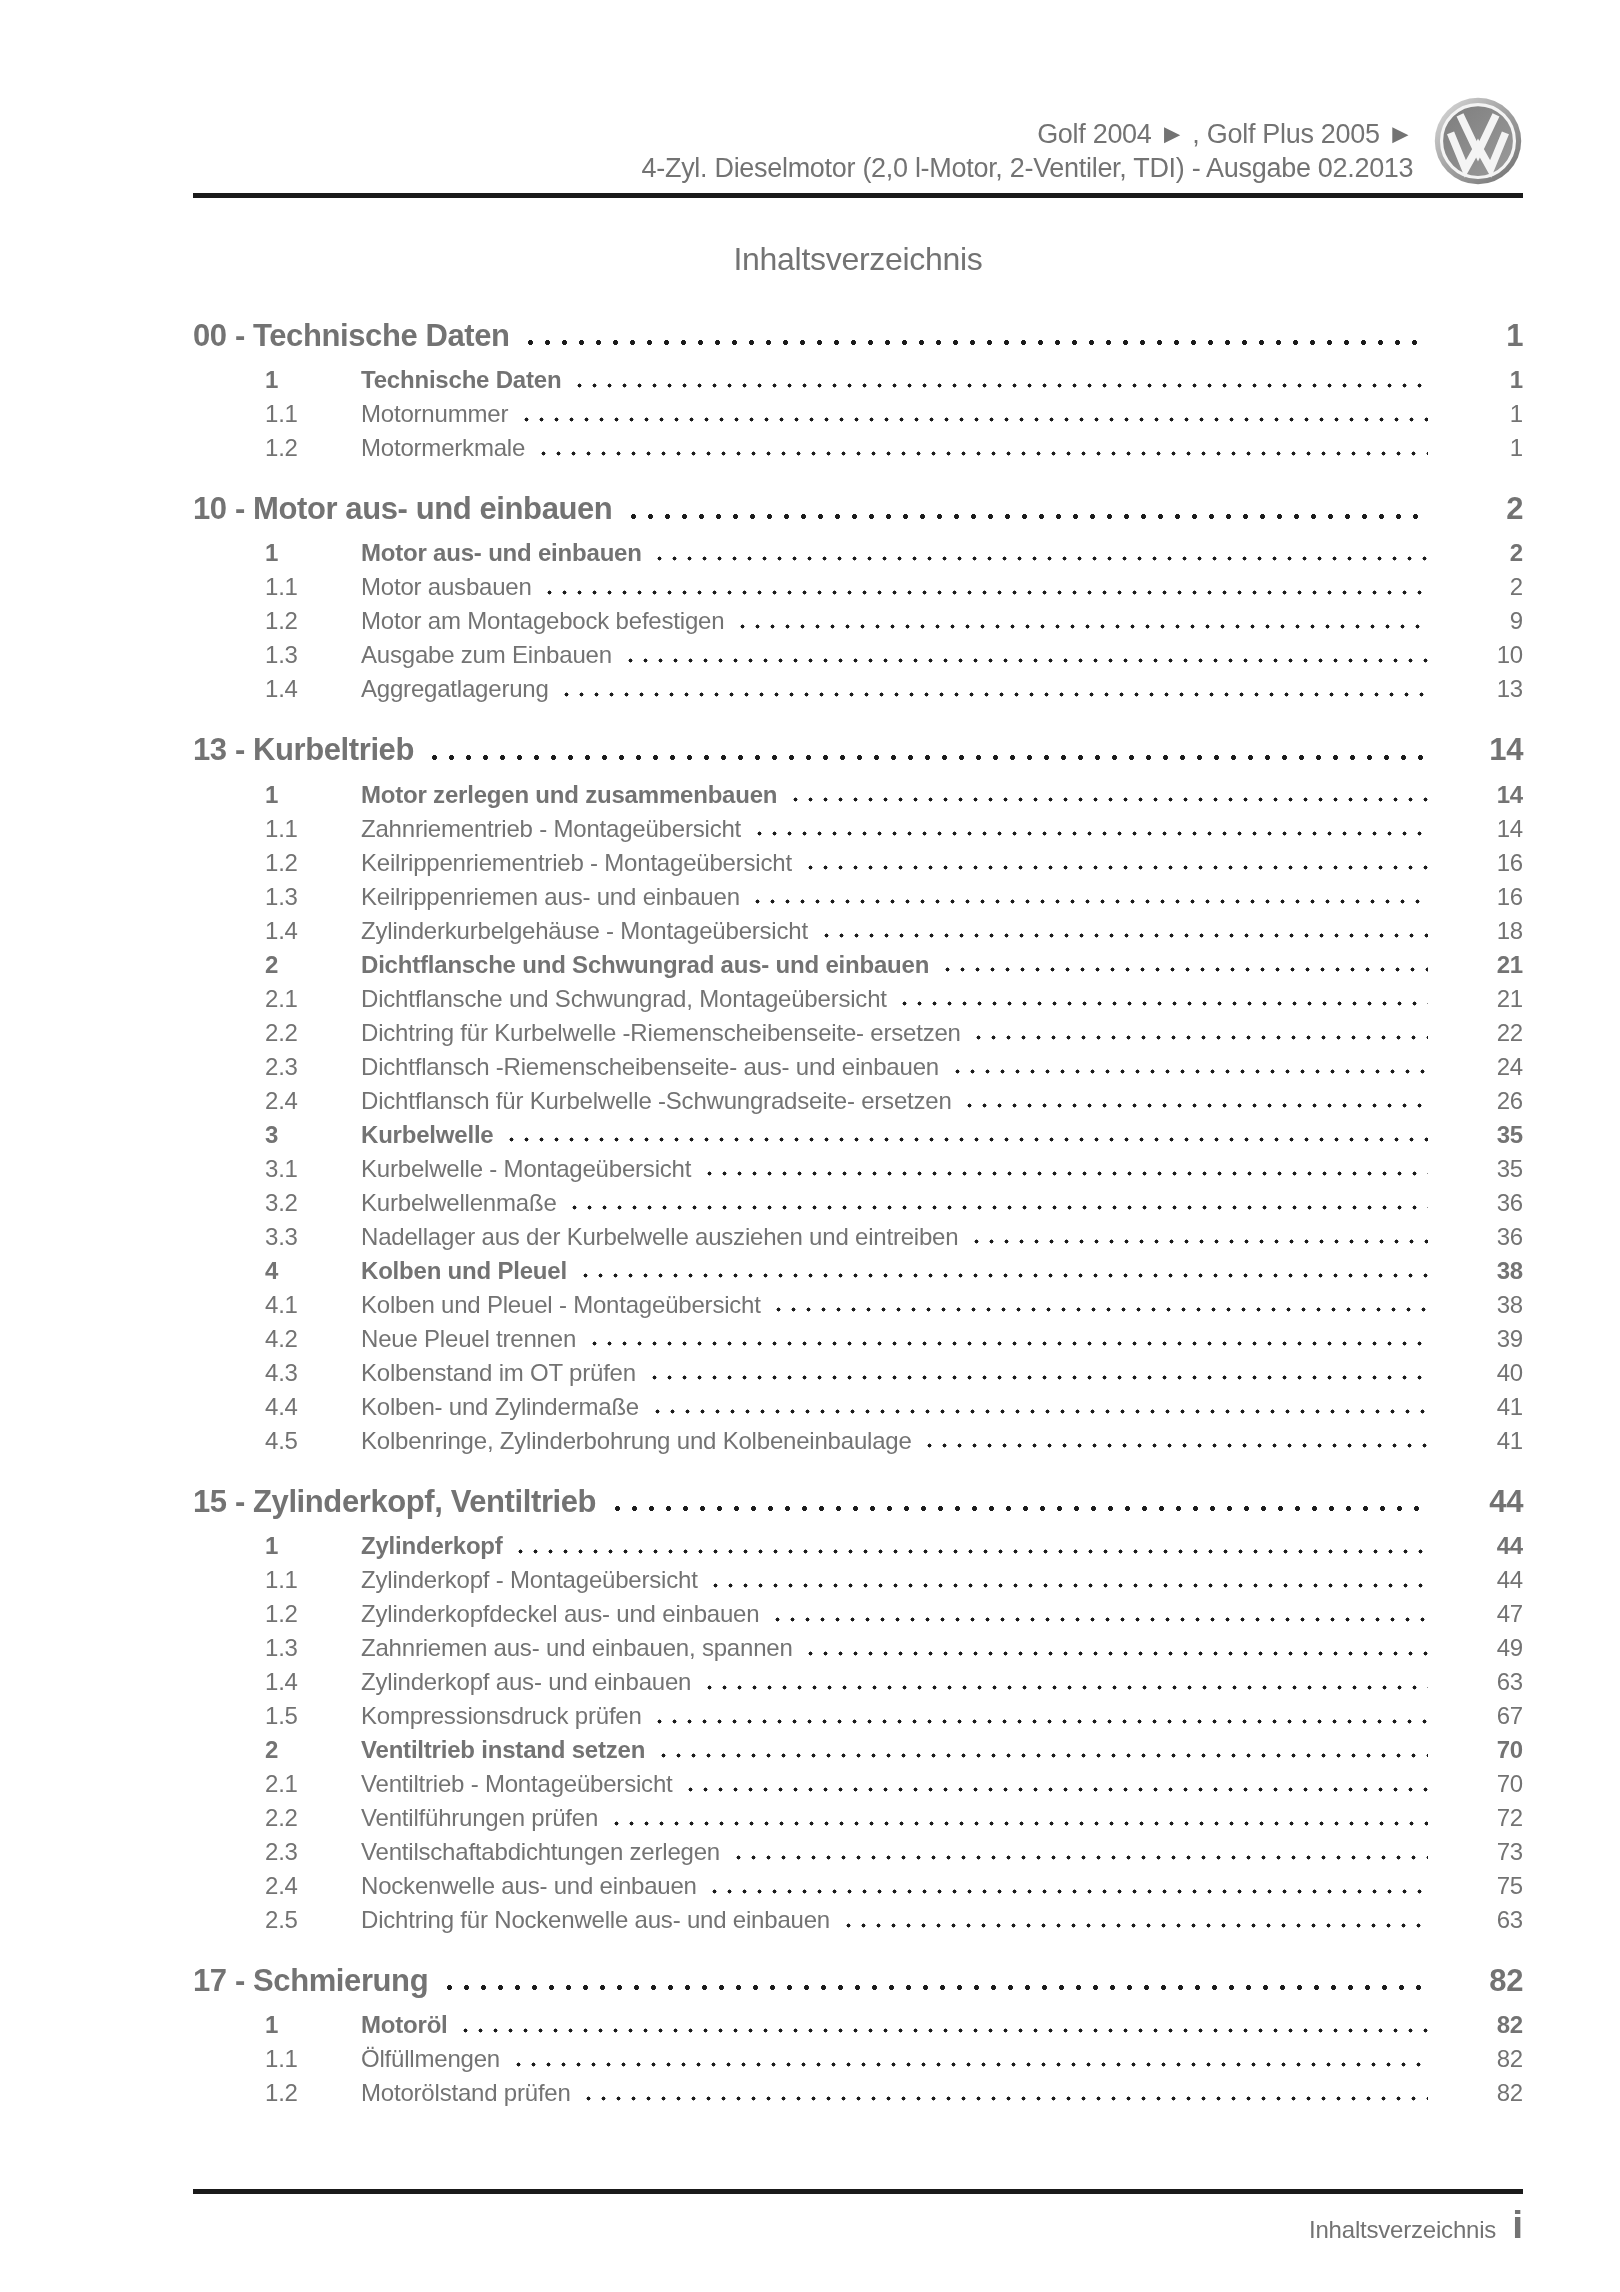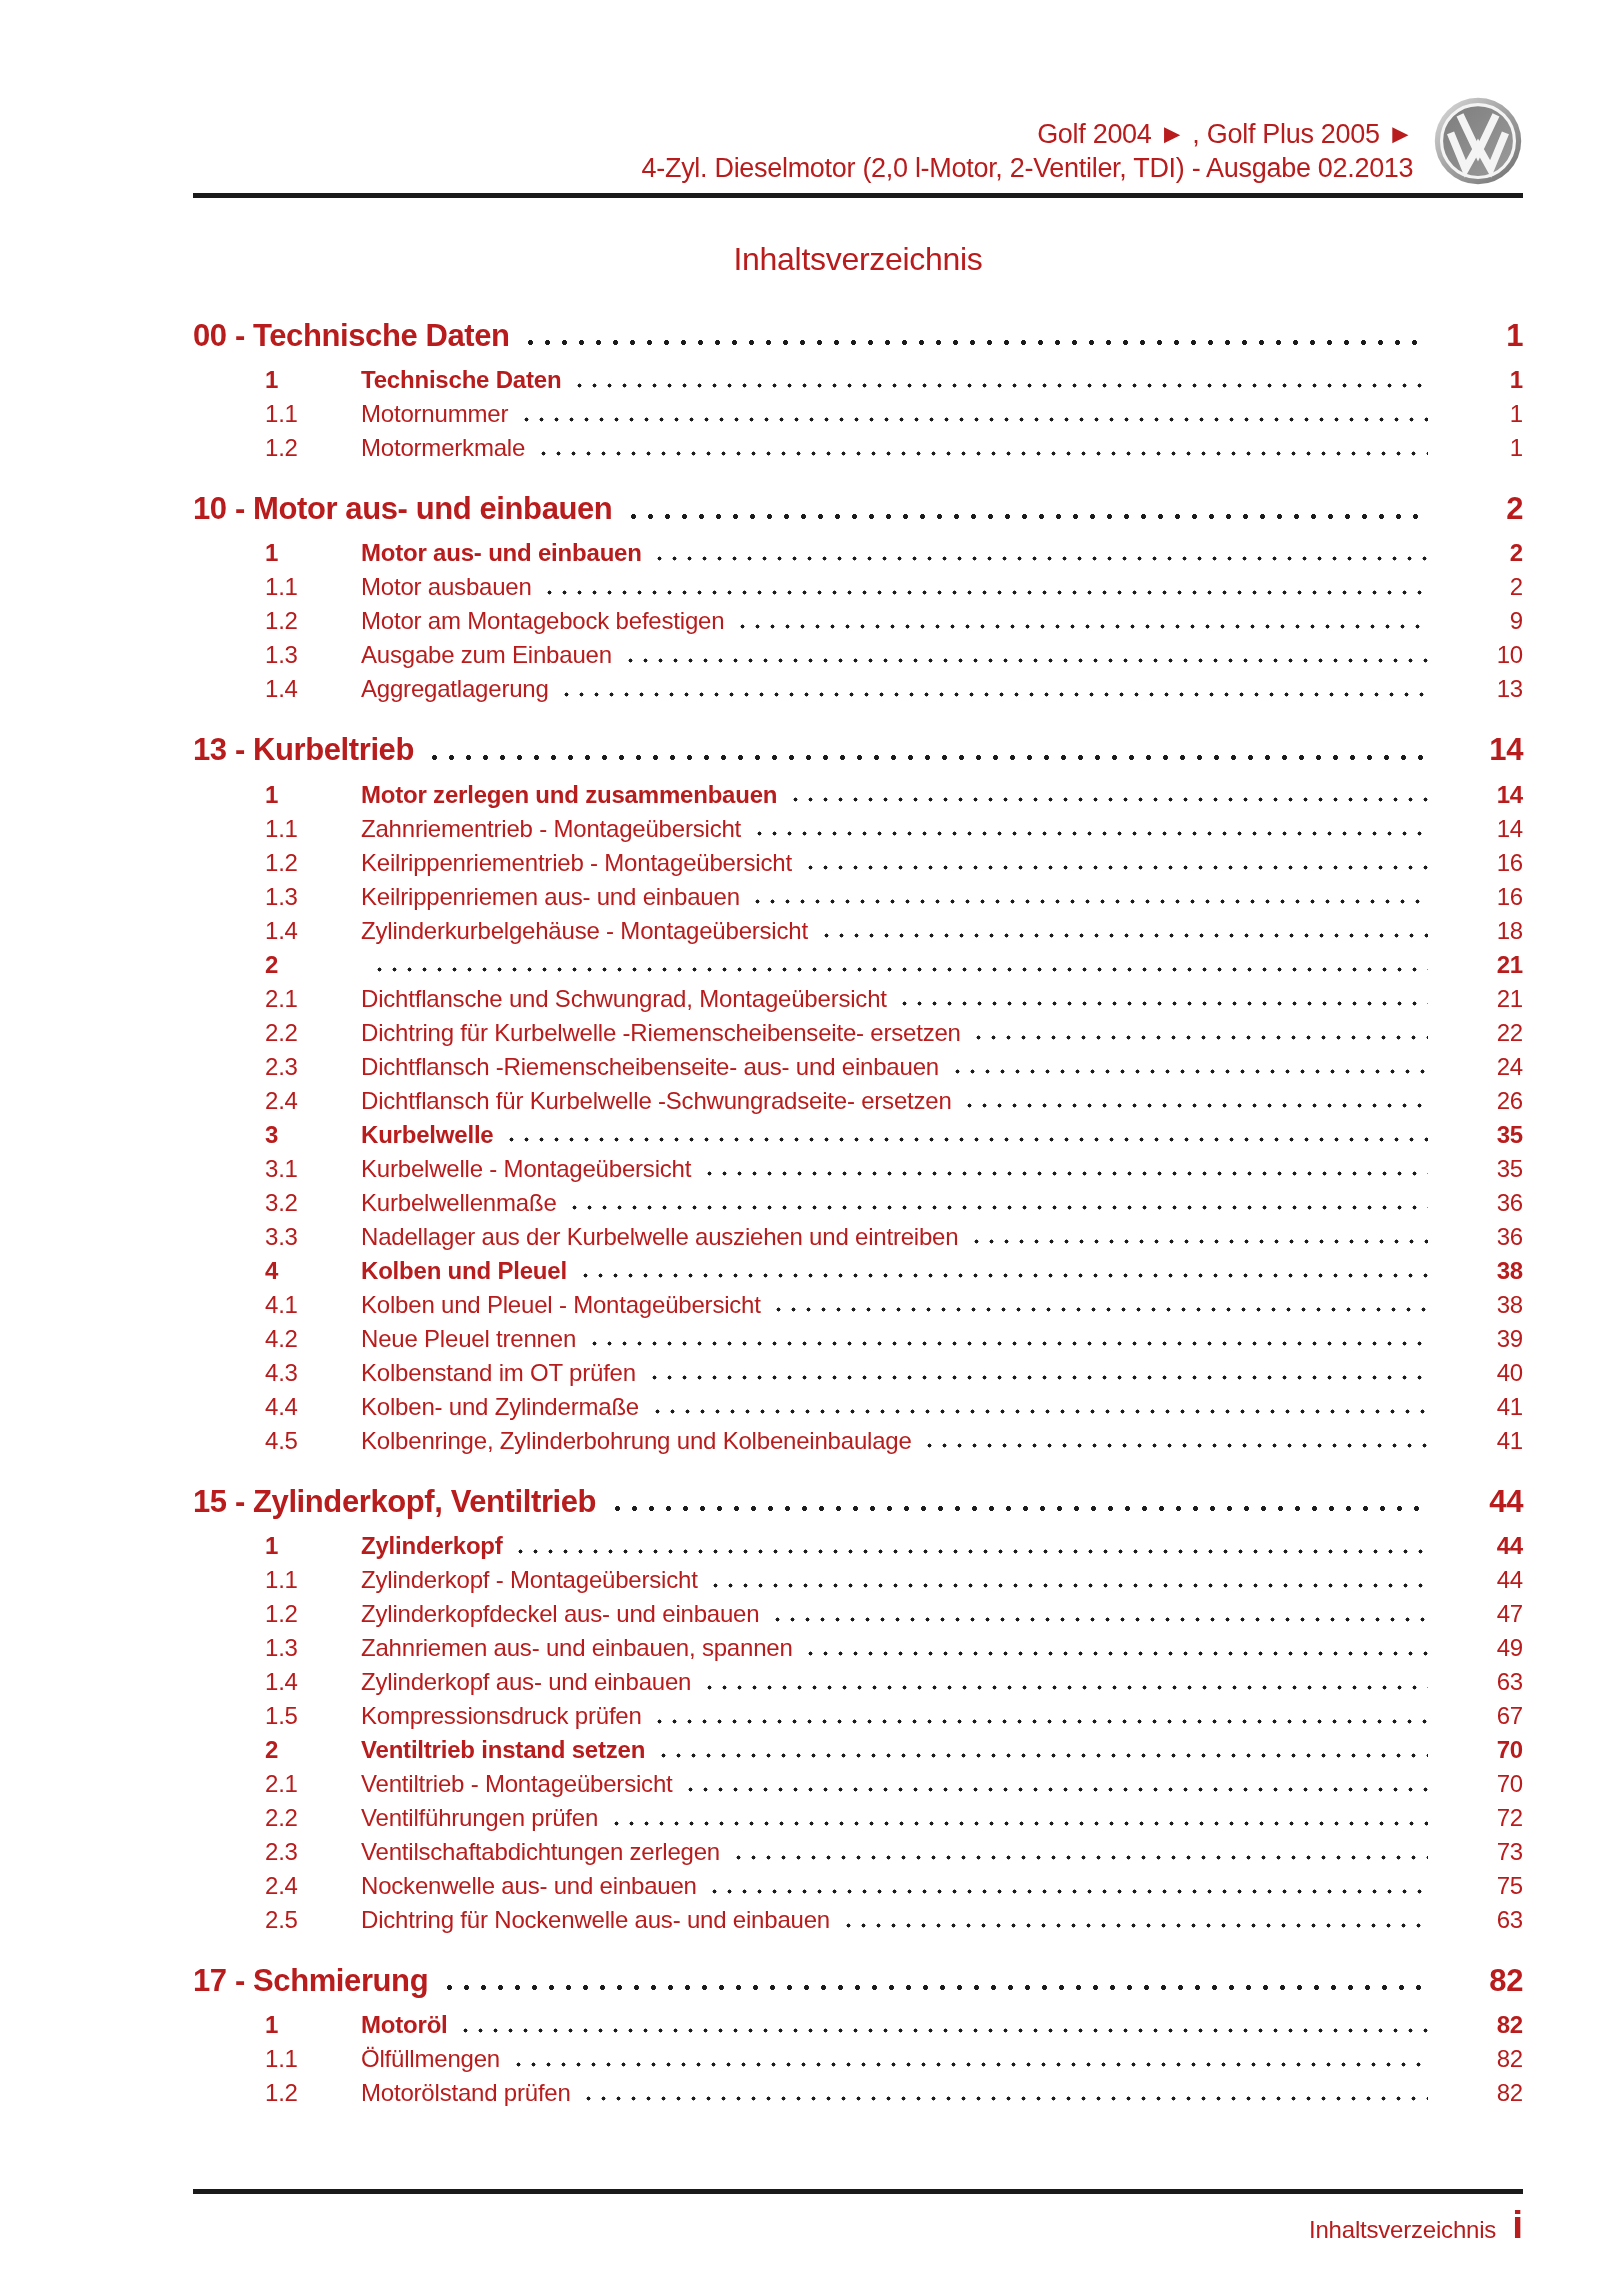--- a/index.html
+++ b/index.html
@@ -1,21 +1,21 @@
 <!DOCTYPE html>
 <html style="font-size:14.3px"><head>
 <meta charset="utf-8">
 <style>
   html,body{margin:0;padding:0;background:#e9e9e9;}
   .page{
     position:relative;
     width:1620px;height:2293px;
     background:#ffffff;
     font-family:"Liberation Sans","DejaVu Sans",sans-serif;
-    color:#b91c1c;
+    color:#737373;
     overflow:hidden;
   }
   
   .header{
     position:absolute;top:0;left:193px;right:97px;height:190px;
     display:flex;align-items:flex-end;justify-content:flex-end;gap:19.7px;
     padding-bottom:3.6px;box-sizing:border-box;
   }
   .header-text{
     text-align:right;font-size:27px;line-height:34px;letter-spacing:-0.3px;
@@ -210,20 +210,21 @@
 
   <div class="row item">
     <span class="num">1.4</span>
     <span class="ititle">Zylinderkurbelgehäuse - Montageübersicht</span>
     <span class="leader"></span>
     <span class="page-num">18</span>
   </div>
 
   <div class="row item lvl1">
     <span class="num">2</span>
+    <span class="ititle">Dichtflansche und Schwungrad aus- und einbauen</span>
     <span class="leader"></span>
     <span class="page-num">21</span>
   </div>
 
   <div class="row item">
     <span class="num">2.1</span>
     <span class="ititle">Dichtflansche und Schwungrad, Montageübersicht</span>
     <span class="leader"></span>
     <span class="page-num">21</span>
   </div>

